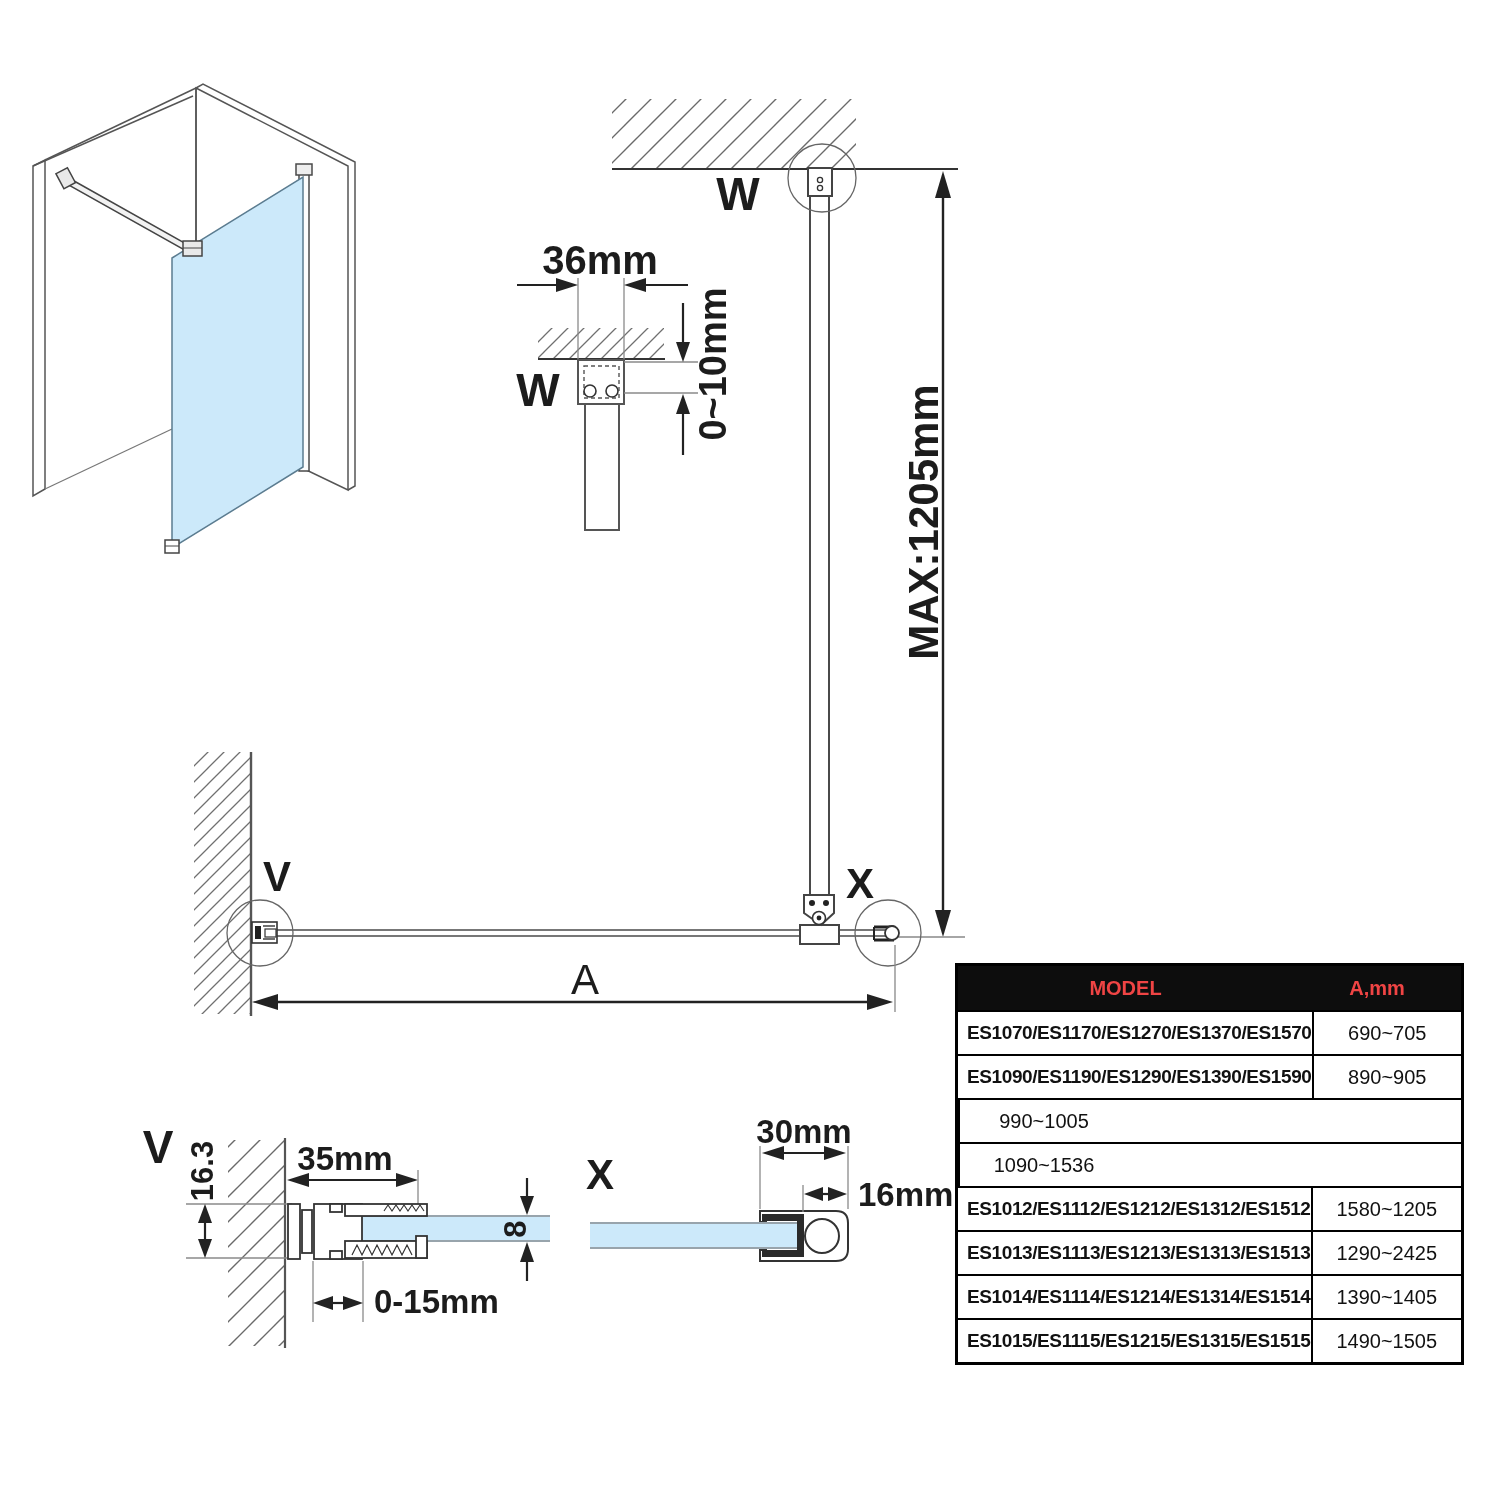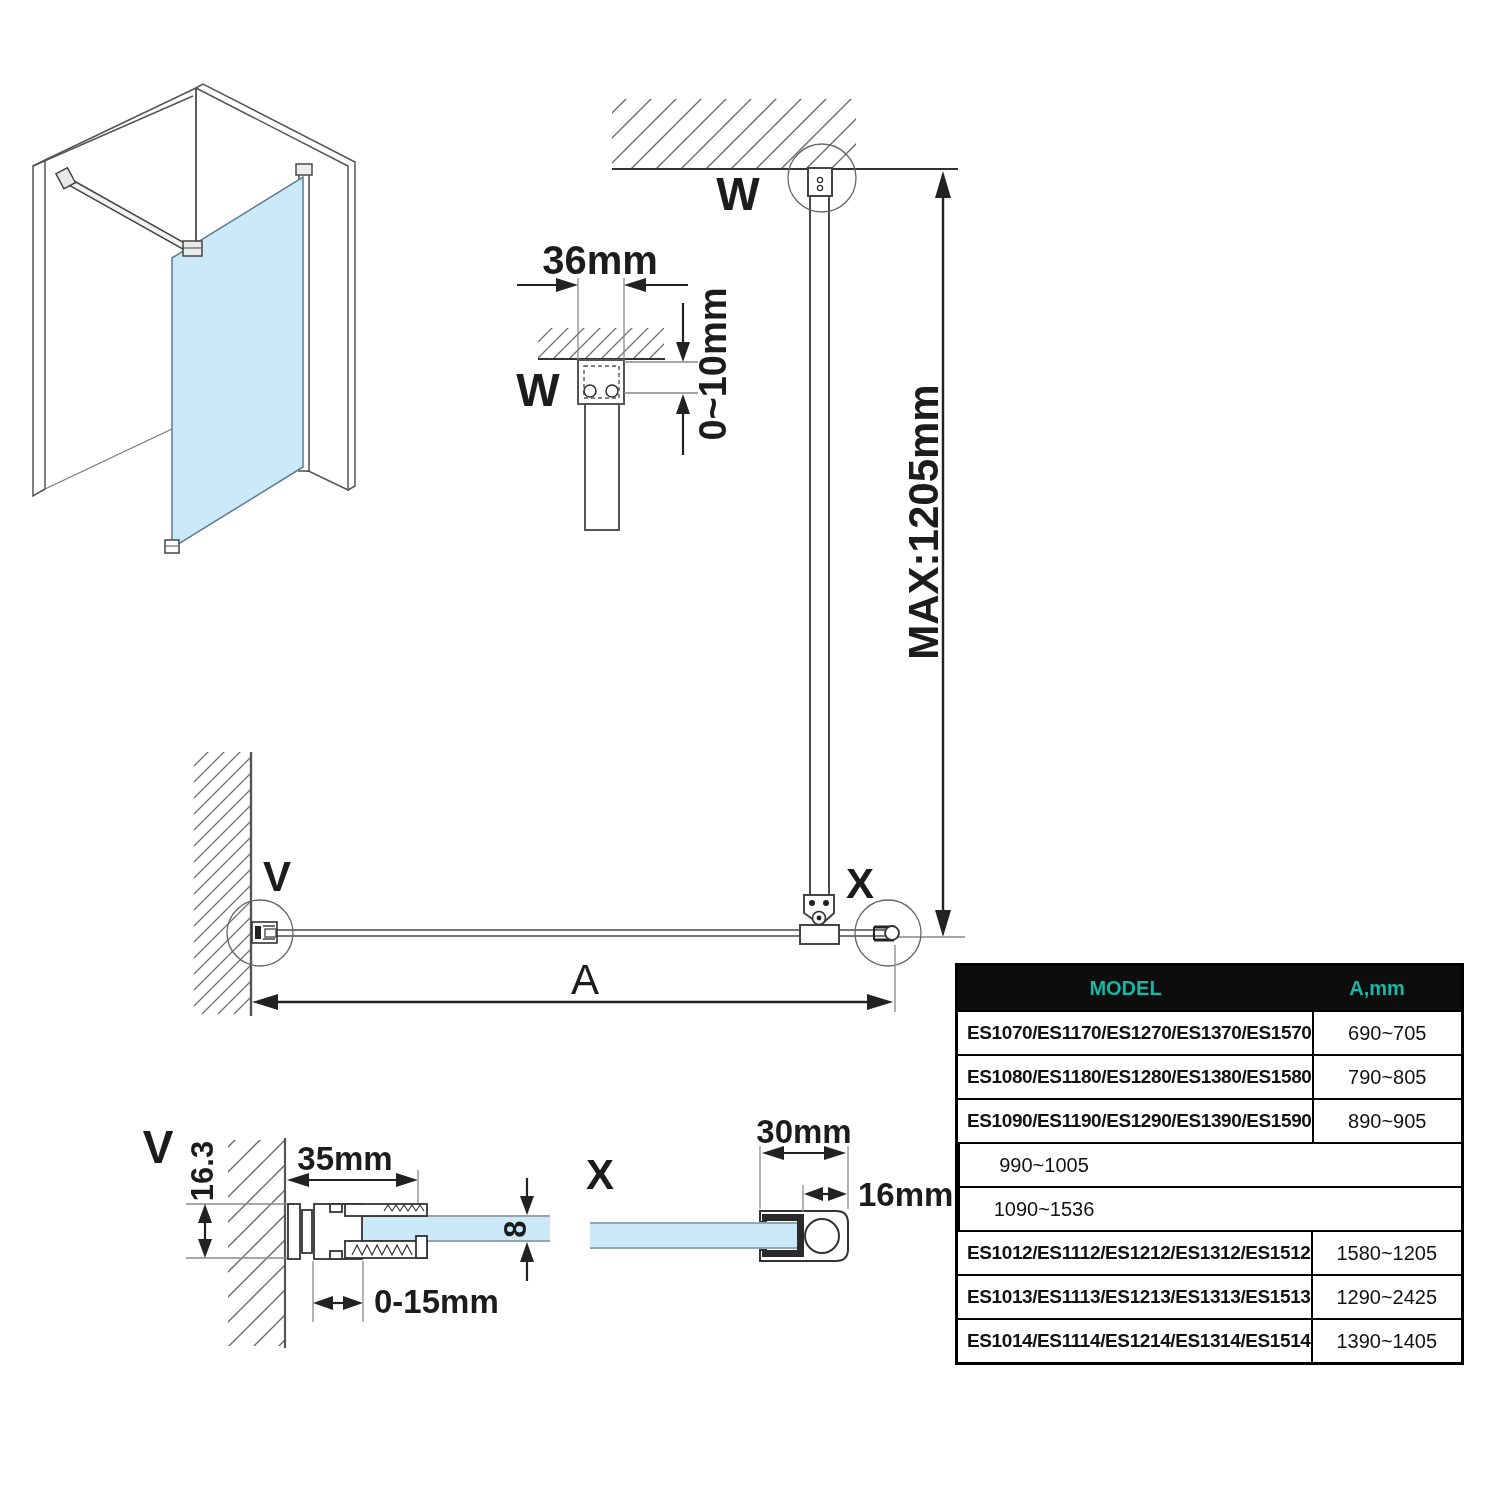--- a/index.html
+++ b/index.html
@@ -4,21 +4,21 @@
 <style>
   html,body{margin:0;padding:0;background:#fff;}
   body{width:1500px;height:1500px;position:relative;font-family:"Liberation Sans",sans-serif;}
   .stage{position:absolute;left:0;top:0;width:1500px;height:1500px;}
   svg text{fill:#1c1c1c;}
   .dimb{font-weight:bold;}
   .lblb{font-weight:bold;}
   
   .spec-table{position:absolute;left:955px;top:963px;width:509px;background:#fff;
               border:3px solid #000;box-sizing:border-box;color:#111;}
-  .thead{display:flex;align-items:center;height:44px;background:#0d0d0d;color:#14b8a6;font-weight:bold;font-size:20px;}
+  .thead{display:flex;align-items:center;height:44px;background:#0d0d0d;color:#ef4444;font-weight:bold;font-size:20px;}
   .th-model{flex:1;text-align:center;}
   .th-a{width:168px;text-align:center;}
   .tr{display:flex;height:42px;border-top:2px solid #000;}
   .td-model{flex:1;display:flex;align-items:center;padding-left:9px;font-size:19px;letter-spacing:-0.4px;white-space:nowrap;font-weight:bold;}
   .td-a{width:168px;border-left:2px solid #000;display:flex;align-items:center;justify-content:center;font-size:20px;text-align:center;}
 </style>
 </head>
 <body>
 
 <svg class="stage" viewBox="0 0 1500 1500" xmlns="http://www.w3.org/2000/svg">
@@ -222,24 +222,20 @@
 <div class="spec-table">
   <div class="thead">
     <div class="th-model">MODEL</div>
     <div class="th-a">A,mm</div>
   </div>
   <div class="tr">
     <div class="td-model">ES1070/ES1170/ES1270/ES1370/ES1570</div>
     <div class="td-a">690~705</div>
   </div>
   <div class="tr">
-    <div class="td-model">ES1080/ES1180/ES1280/ES1380/ES1580</div>
-    <div class="td-a">790~805</div>
-  </div>
-  <div class="tr">
     <div class="td-model">ES1090/ES1190/ES1290/ES1390/ES1590</div>
     <div class="td-a">890~905</div>
   </div>
   <div class="tr">
     <div class="td-a">990~1005</div>
   </div>
   <div class="tr">
     <div class="td-a">1090~1536</div>
   </div>
   <div class="tr">
@@ -247,13 +243,17 @@
     <div class="td-a">1580~1205</div>
   </div>
   <div class="tr">
     <div class="td-model">ES1013/ES1113/ES1213/ES1313/ES1513</div>
     <div class="td-a">1290~2425</div>
   </div>
   <div class="tr">
     <div class="td-model">ES1014/ES1114/ES1214/ES1314/ES1514</div>
     <div class="td-a">1390~1405</div>
   </div>
+  <div class="tr">
+    <div class="td-model">ES1015/ES1115/ES1215/ES1315/ES1515</div>
+    <div class="td-a">1490~1505</div>
+  </div>
 </div>
 
 </body></html>

